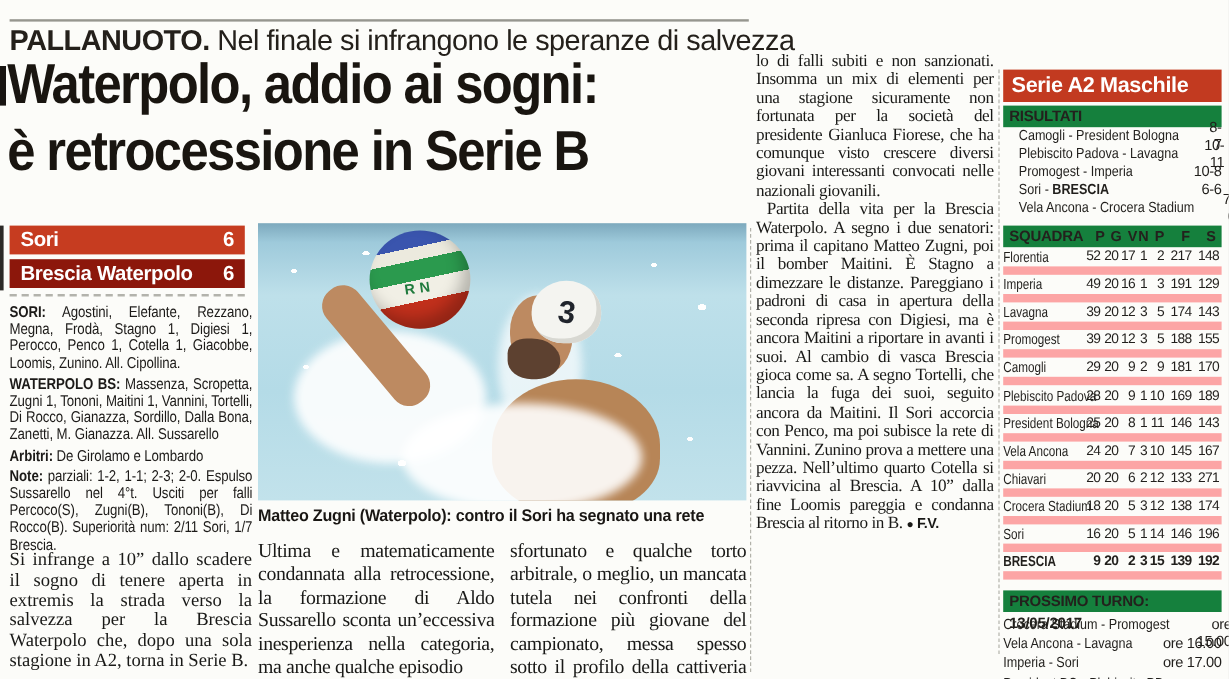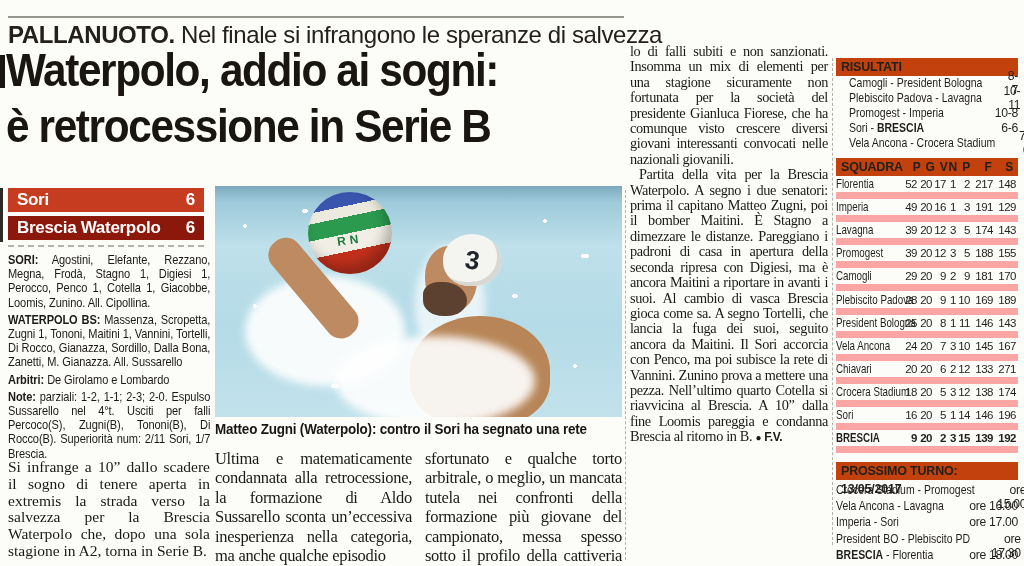--- a/index.html
+++ b/index.html
@@ -73,21 +73,21 @@
   .caption{position:absolute;left:215px;top:421px;width:420px;font-weight:700;font-size:14px;letter-spacing:-0.2px;
     transform:scaleX(0.96);transform-origin:0 0;white-space:nowrap;color:#191613;}
   
   .vdash{position:absolute;border-left:1px dashed #b2b2aa;}
   .vdash1{left:625px;top:190px;height:370px;}
   .vdash2{left:832px;top:58px;height:487px;}
   
   .sidebar{position:absolute;left:836px;top:58px;width:182px;font-size:12.2px;color:#211f1c;}
   .sb-title{height:27px;line-height:27px;background:#c23a20;color:#fff;font-weight:700;font-size:18px;
     letter-spacing:-0.3px;padding:0 7px;margin-bottom:3px;}
-  .sb-bar{height:18px;line-height:18px;background:#c2410c;font-weight:700;font-size:12.5px;padding:0 5px;
+  .sb-bar{height:18px;line-height:18px;background:#15803d;font-weight:700;font-size:12.5px;padding:0 5px;
     letter-spacing:-0.2px;color:#23211d;}
   .rows{margin-bottom:0;}
   .s-row{display:flex;align-items:center;height:14.8px;margin-left:13px;}
   .r-name,.f-name{flex:1;white-space:nowrap;transform:scaleX(0.86);transform-origin:0 50%;}
   .r-score{width:36px;text-align:right;letter-spacing:-0.3px;}
   .f-time{width:58px;text-align:right;letter-spacing:-0.3px;}
   .st-head{display:flex;align-items:center;margin-top:8px;}
   .st-name{width:62px;font-weight:700;}
   .st-row{display:flex;align-items:center;height:16.1px;border-bottom:7px solid #fca5a5;}
   .t-name{width:62px;white-space:nowrap;transform:scaleX(0.8);transform-origin:0 50%;}
@@ -153,20 +153,21 @@
 
   <div class="col4 serif">
     <p>lo di falli subiti e non sanzionati. Insomma un mix di elementi per una stagione sicuramente non fortunata per la società del presidente Gianluca Fiorese, che ha comunque visto crescere diversi giovani interessanti convocati nelle nazionali giovanili.</p>
     <p class="indent"><span>Partita della vita per la Brescia Waterpolo. A segno i due senatori: prima il capitano Matteo Zugni, poi il bomber Maitini. È Stagno a dimezzare le distanze. Pareggiano i padroni di casa in apertura della seconda ripresa con Digiesi, ma è ancora Maitini a riportare in avanti i suoi. Al cambio di vasca Brescia gioca come sa. A segno Tortelli, che lancia la fuga dei suoi, seguito ancora da Maitini. Il Sori accorcia con Penco, ma poi subisce la rete di Vannini. Zunino prova a mettere una pezza. Nell’ultimo quarto Cotella si riavvicina al Brescia. A 10” dalla fine Loomis pareggia e condanna Brescia al ritorno in B.</span> <span class="bullet">●</span><span class="byline"> F.V.</span></p>
   </div>
 
   <div class="vdash vdash1"></div>
   <div class="vdash vdash2"></div>
 
   <aside class="sidebar">
+    <div class="sb-title">Serie A2 Maschile</div>
     <div class="sb-bar">RISULTATI</div>
     <div class="rows" id="results-rows">
         <div class="s-row">
           <span class="r-name"><span>Camogli - President Bologna</span></span>
           <span class="r-score">8-7</span>
         </div>
         <div class="s-row">
           <span class="r-name"><span>Plebiscito Padova - Lavagna</span></span>
           <span class="r-score">10-11</span>
         </div>

